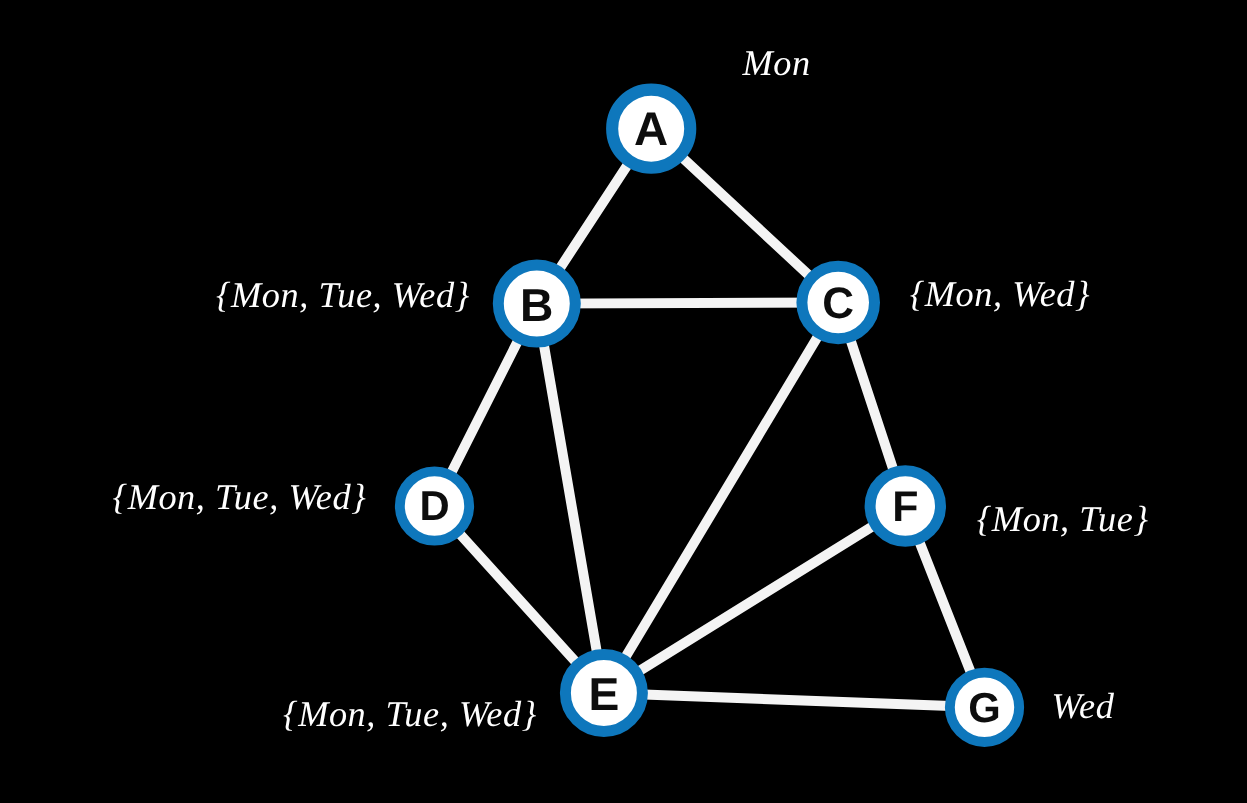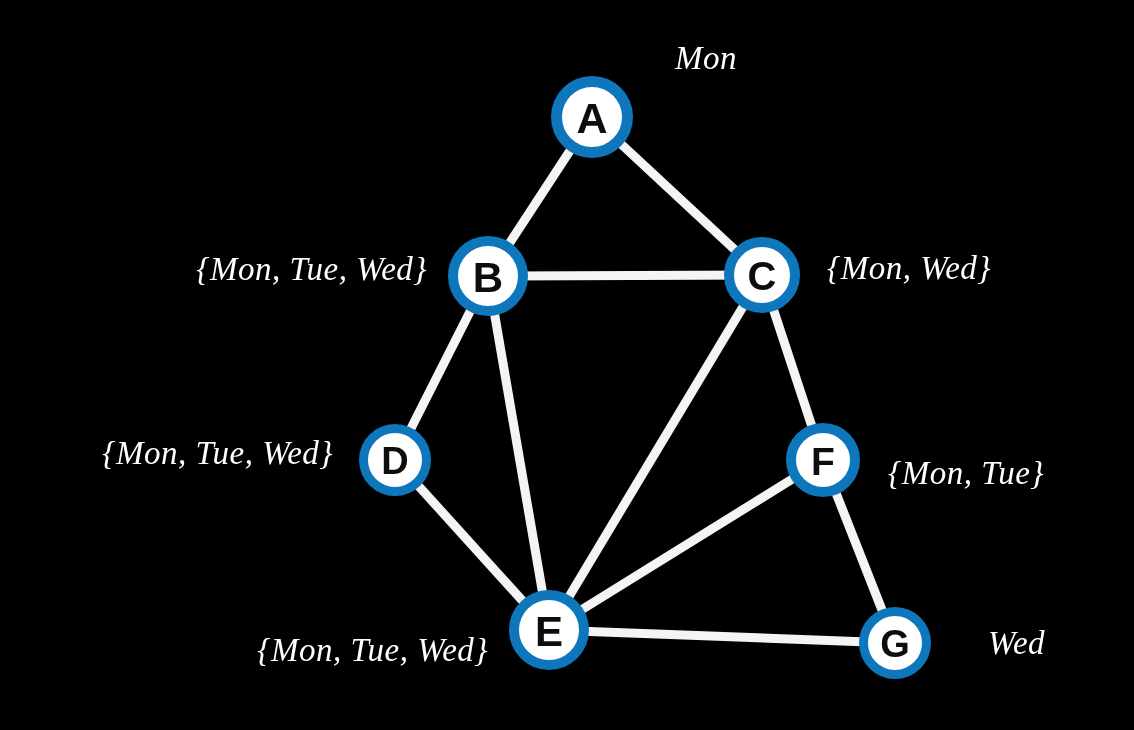--- a/index.html
+++ b/index.html
@@ -105,15 +105,15 @@
         </g>
       </g>
   </svg>
   <div id="labels-layer">
       <div class="domain-label to-right" style="top: 42px; color: rgb(255, 255, 255); left: 675px;">Mon</div>
       <div class="domain-label to-left" style="top: 253px; color: rgb(255, 255, 255); right: 707px;">{Mon, Tue, Wed}</div>
       <div class="domain-label to-right" style="top: 252px; color: rgb(255, 255, 255); left: 827px;">{Mon, Wed}</div>
       <div class="domain-label to-left" style="top: 437px; color: rgb(255, 255, 255); right: 801px;">{Mon, Tue, Wed}</div>
       <div class="domain-label to-left" style="top: 634px; color: rgb(255, 255, 255); right: 646px;">{Mon, Tue, Wed}</div>
       <div class="domain-label to-right" style="top: 437px; color: rgb(255, 255, 255); left: 888px; margin-top: 20px;">{Mon, Tue}</div>
-      <div class="domain-label to-right" style="top: 627px; color: rgb(255, 255, 255); left: 988px;">Wed</div>
+      <div class="domain-label to-right" style="top: 627px; color: rgb(255, 255, 255); left: 956px;">Wed</div>
     </div>
 </div>
 
 </body></html>

